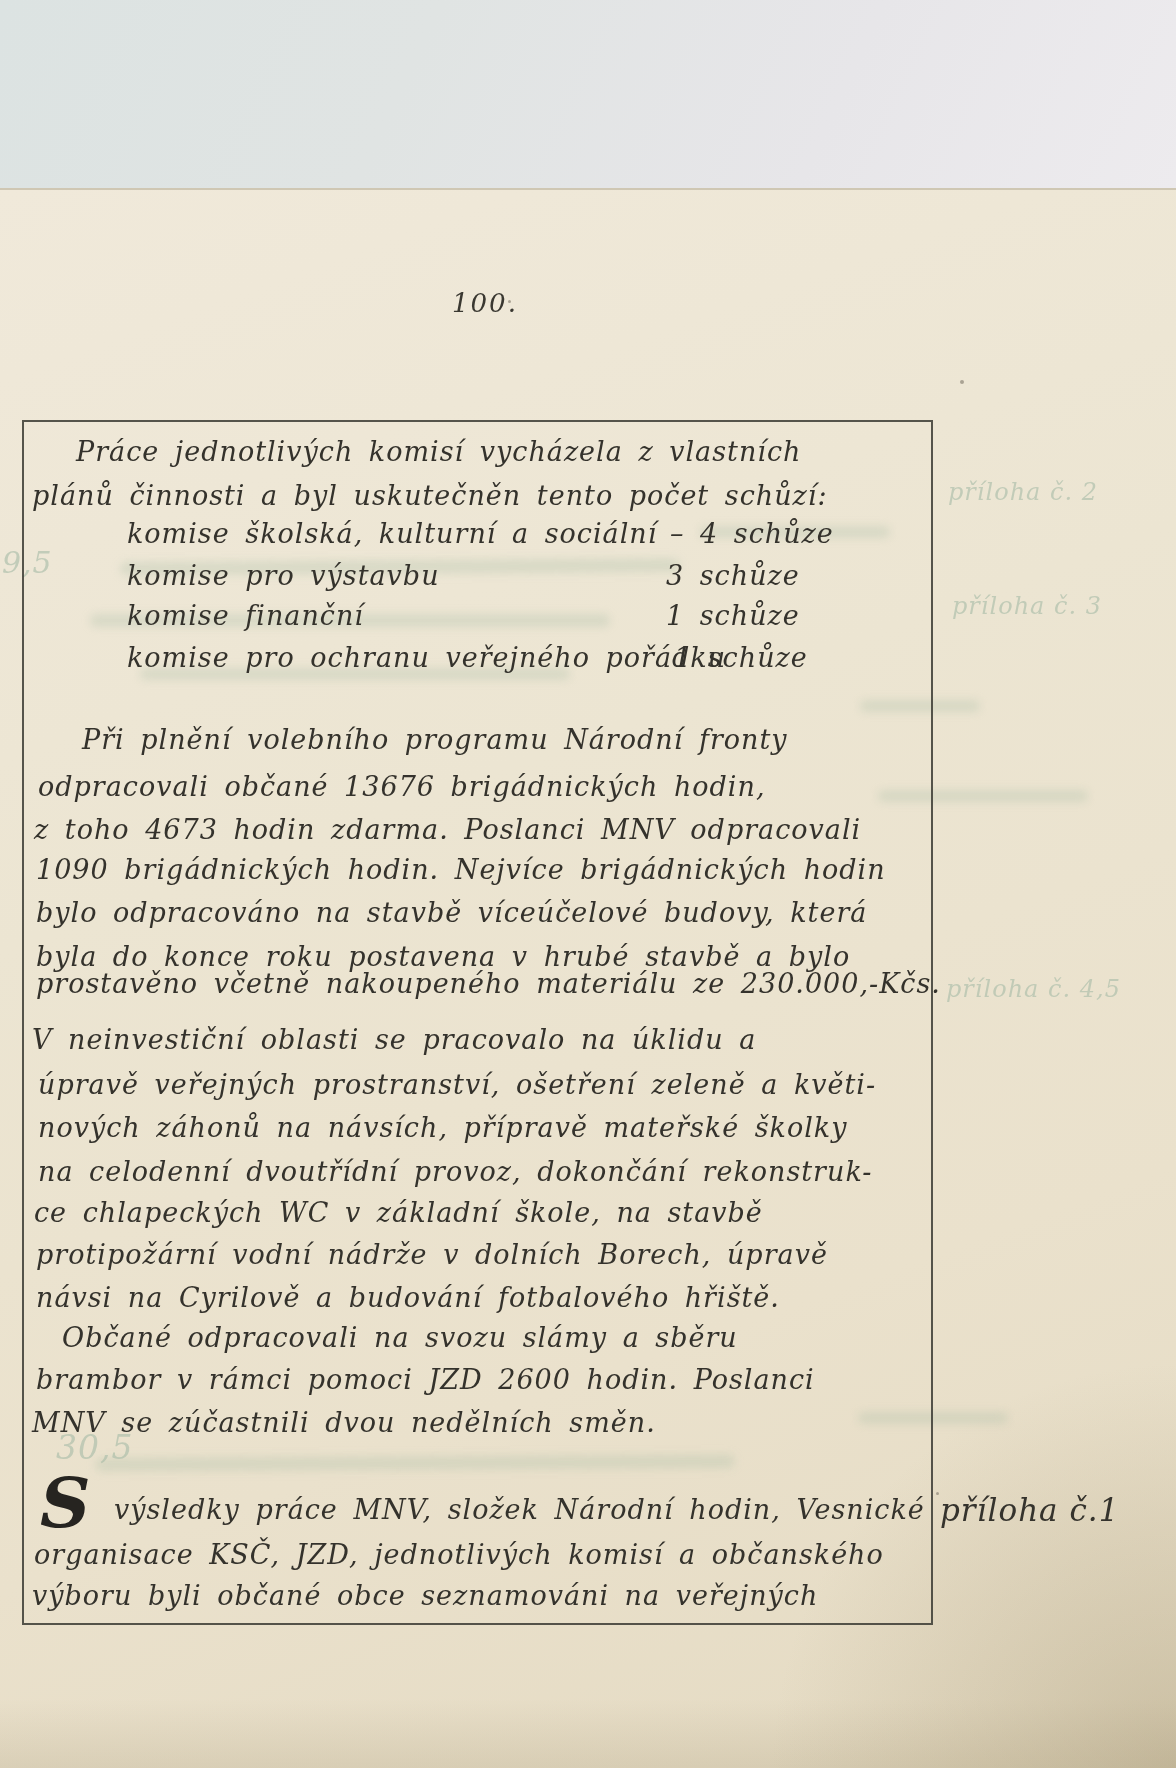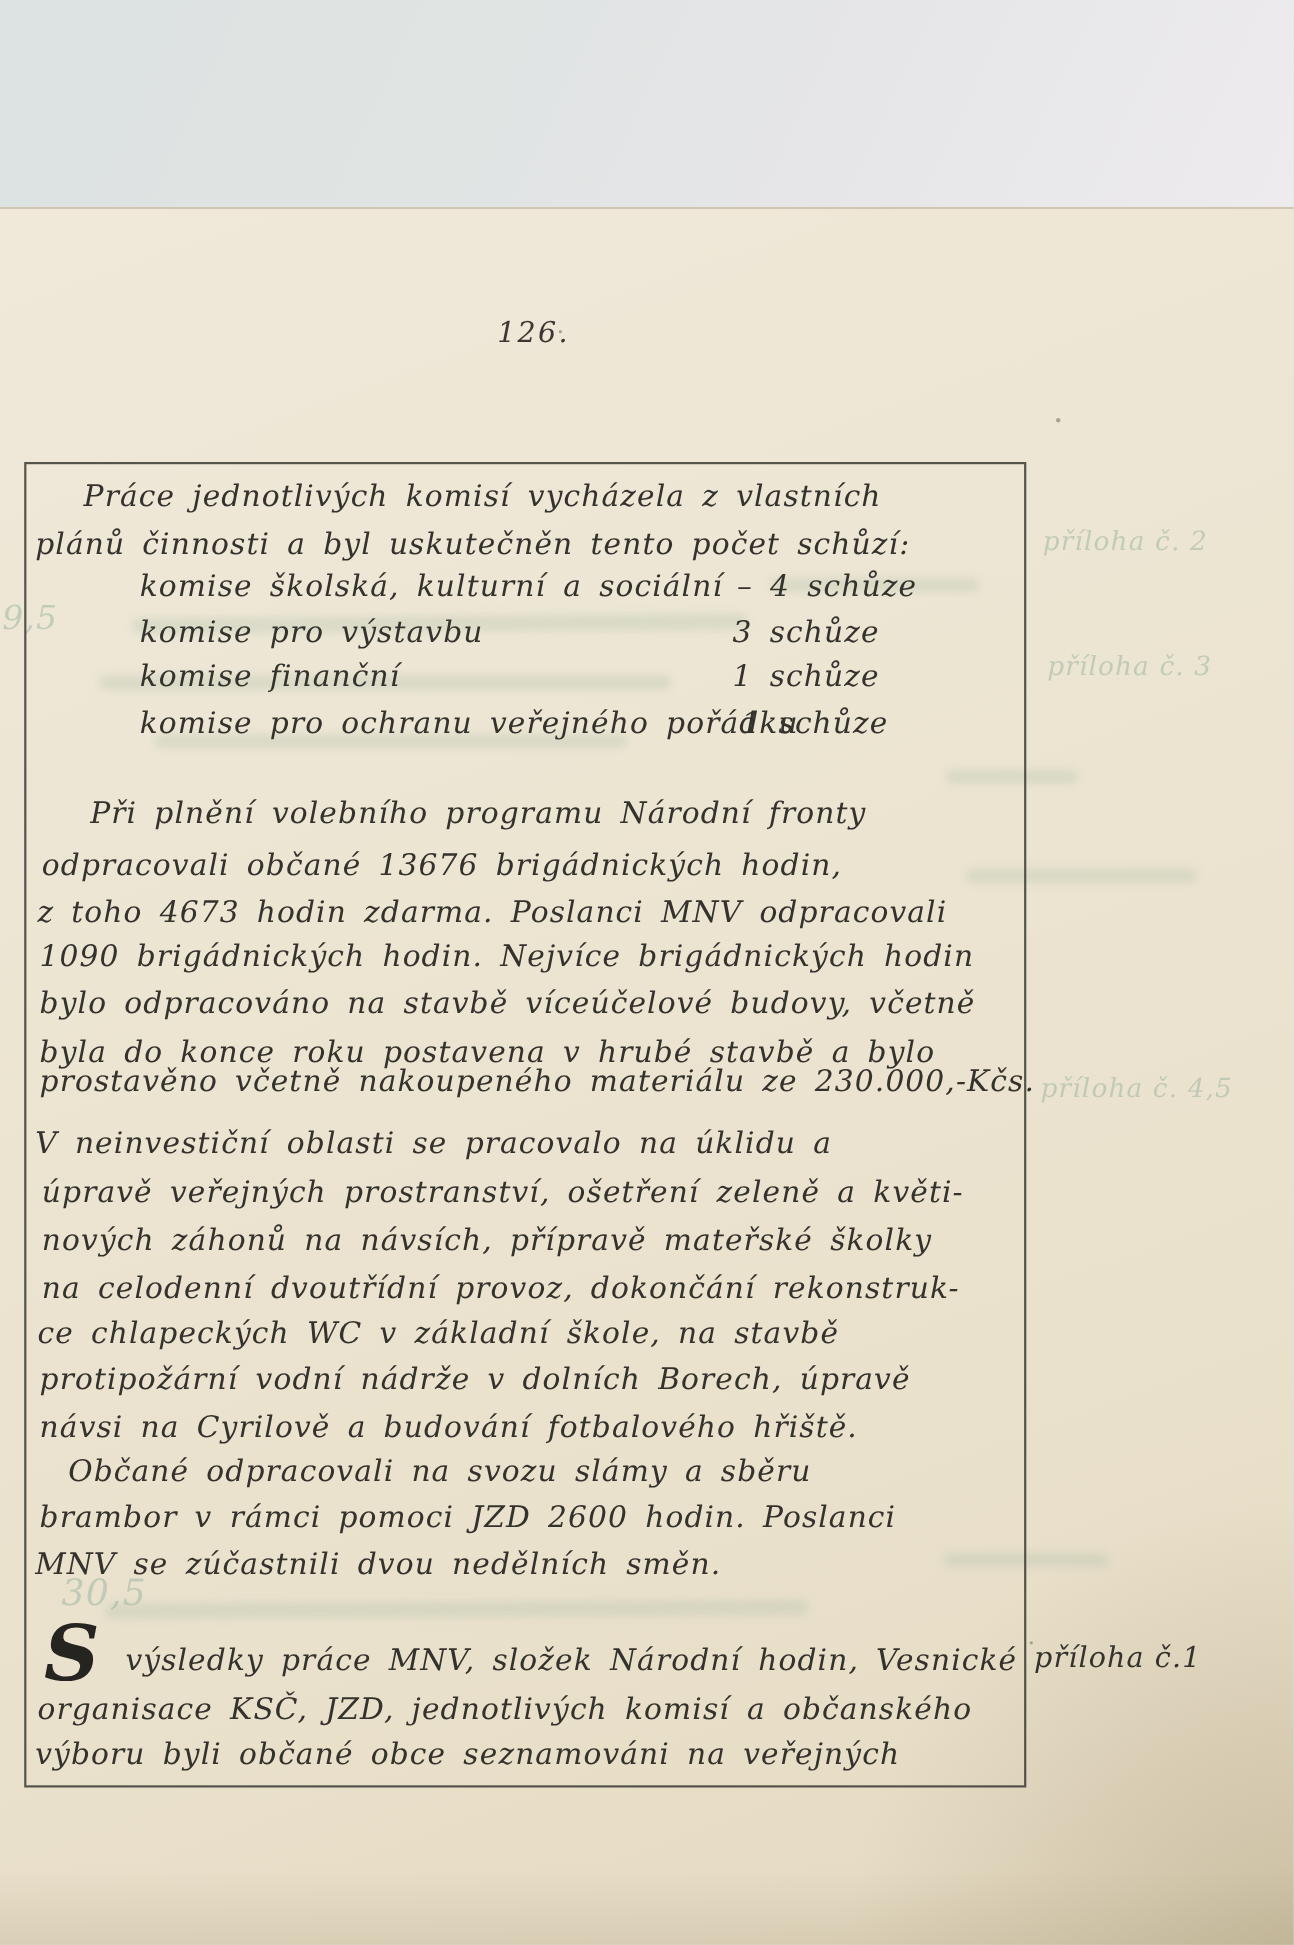--- a/index.html
+++ b/index.html
@@ -50,21 +50,21 @@
   }
 
   .cnt{position:absolute;white-space:nowrap;}
 
   .initial-s{
     position:absolute;left:16px;top:1046px;
     font-size:70px;font-weight:bold;font-style:italic;
     color:#262420;line-height:1;
   }
 
-  .margin-note{position:absolute;left:940px;top:1492px;font-style:italic;font-size:26px;color:#35332d;letter-spacing:1px;white-space:nowrap;}
+  .margin-note{position:absolute;left:940px;top:1492px;font-style:italic;font-size:31px;color:#35332d;letter-spacing:1px;white-space:nowrap;}
 
   
   .ghost{
     position:absolute;font-style:italic;color:#a8bca8;opacity:.62;
     filter:blur(.6px);white-space:nowrap;letter-spacing:1px;
   }
   .smudge{
     position:absolute;border-radius:8px;
     background:rgba(168,188,166,.30);
     filter:blur(4px);
@@ -77,21 +77,21 @@
 <div class="scene">
 
   <div class="backdrop"></div>
 
   <div class="page">
     <span class="speck" style="left:960px;top:192px;"></span>
     <span class="speck" style="left:508px;top:112px;width:3px;height:3px;"></span>
     <span class="speck" style="left:936px;top:1304px;width:3px;height:3px;"></span>
   </div>
 
-  <div class="page-number">126.</div>
+  <div class="page-number">100.</div>
 
   <div class="ghost" style="left:948px;top:478px;font-size:24px;">příloha č. 2</div>
   <div class="ghost" style="left:952px;top:592px;font-size:24px;">příloha č. 3</div>
   <div class="ghost" style="left:946px;top:975px;font-size:24px;">příloha č. 4,5</div>
   <div class="ghost" style="left:2px;top:545px;font-size:30px;">9,5</div>
   <div class="ghost" style="left:12px;top:1428px;font-size:33px;margin-left:44px;">30,5</div>
 
   <div class="smudge" style="left:120px;top:560px;width:560px;height:14px;transform:rotate(-0.4deg);"></div>
   <div class="smudge" style="left:700px;top:526px;width:190px;height:12px;"></div>
   <div class="smudge" style="left:90px;top:614px;width:520px;height:13px;"></div>
@@ -115,21 +115,21 @@
     <div class="hw" style="left:103px;top:178px;">komise finanční</div>
     <div class="hw cnt" style="left:642px;top:178px;">1 schůze</div>
 
     <div class="hw" style="left:103px;top:220px;">komise pro ochranu veřejného pořádku</div>
     <div class="hw cnt" style="left:650px;top:220px;">1 schůze</div>
 
     <div class="hw" style="left:58px;top:302px;">Při plnění volebního programu Národní fronty</div>
     <div class="hw" style="left:14px;top:349px;">odpracovali občané 13676 brigádnických hodin,</div>
     <div class="hw" style="left:10px;top:392px;">z toho 4673 hodin zdarma. Poslanci MNV odpracovali</div>
     <div class="hw" style="left:12px;top:432px;">1090 brigádnických hodin. Nejvíce brigádnických hodin</div>
-    <div class="hw" style="left:12px;top:475px;">bylo odpracováno na stavbě víceúčelové budovy, včetně</div>
+    <div class="hw" style="left:12px;top:475px;">bylo odpracováno na stavbě víceúčelové budovy, která</div>
     <div class="hw" style="left:12px;top:519px;">byla do konce roku postavena v hrubé stavbě a bylo</div>
     <div class="hw" style="left:12px;top:546px;">prostavěno včetně nakoupeného materiálu ze 230.000,-Kčs.</div>
     <div class="hw" style="left:8px;top:602px;">V neinvestiční oblasti se pracovalo na úklidu a</div>
     <div class="hw" style="left:14px;top:647px;">úpravě veřejných prostranství, ošetření zeleně a květi-</div>
     <div class="hw" style="left:14px;top:690px;text-align:right;">nových záhonů na návsích, přípravě mateřské školky</div>
     <div class="hw" style="left:10px;top:775px;">ce chlapeckých WC v základní škole, na stavbě</div>
     <div class="hw" style="left:14px;top:734px;">na celodenní dvoutřídní provoz, dokončání rekonstruk-</div>
     <div class="hw" style="left:12px;top:817px;">protipožární vodní nádrže v dolních Borech, úpravě</div>
     <div class="hw" style="left:12px;top:860px;">návsi na Cyrilově a budování fotbalového hřiště.</div>
     <div class="hw" style="left:38px;top:900px;">Občané odpracovali na svozu slámy a sběru</div>

